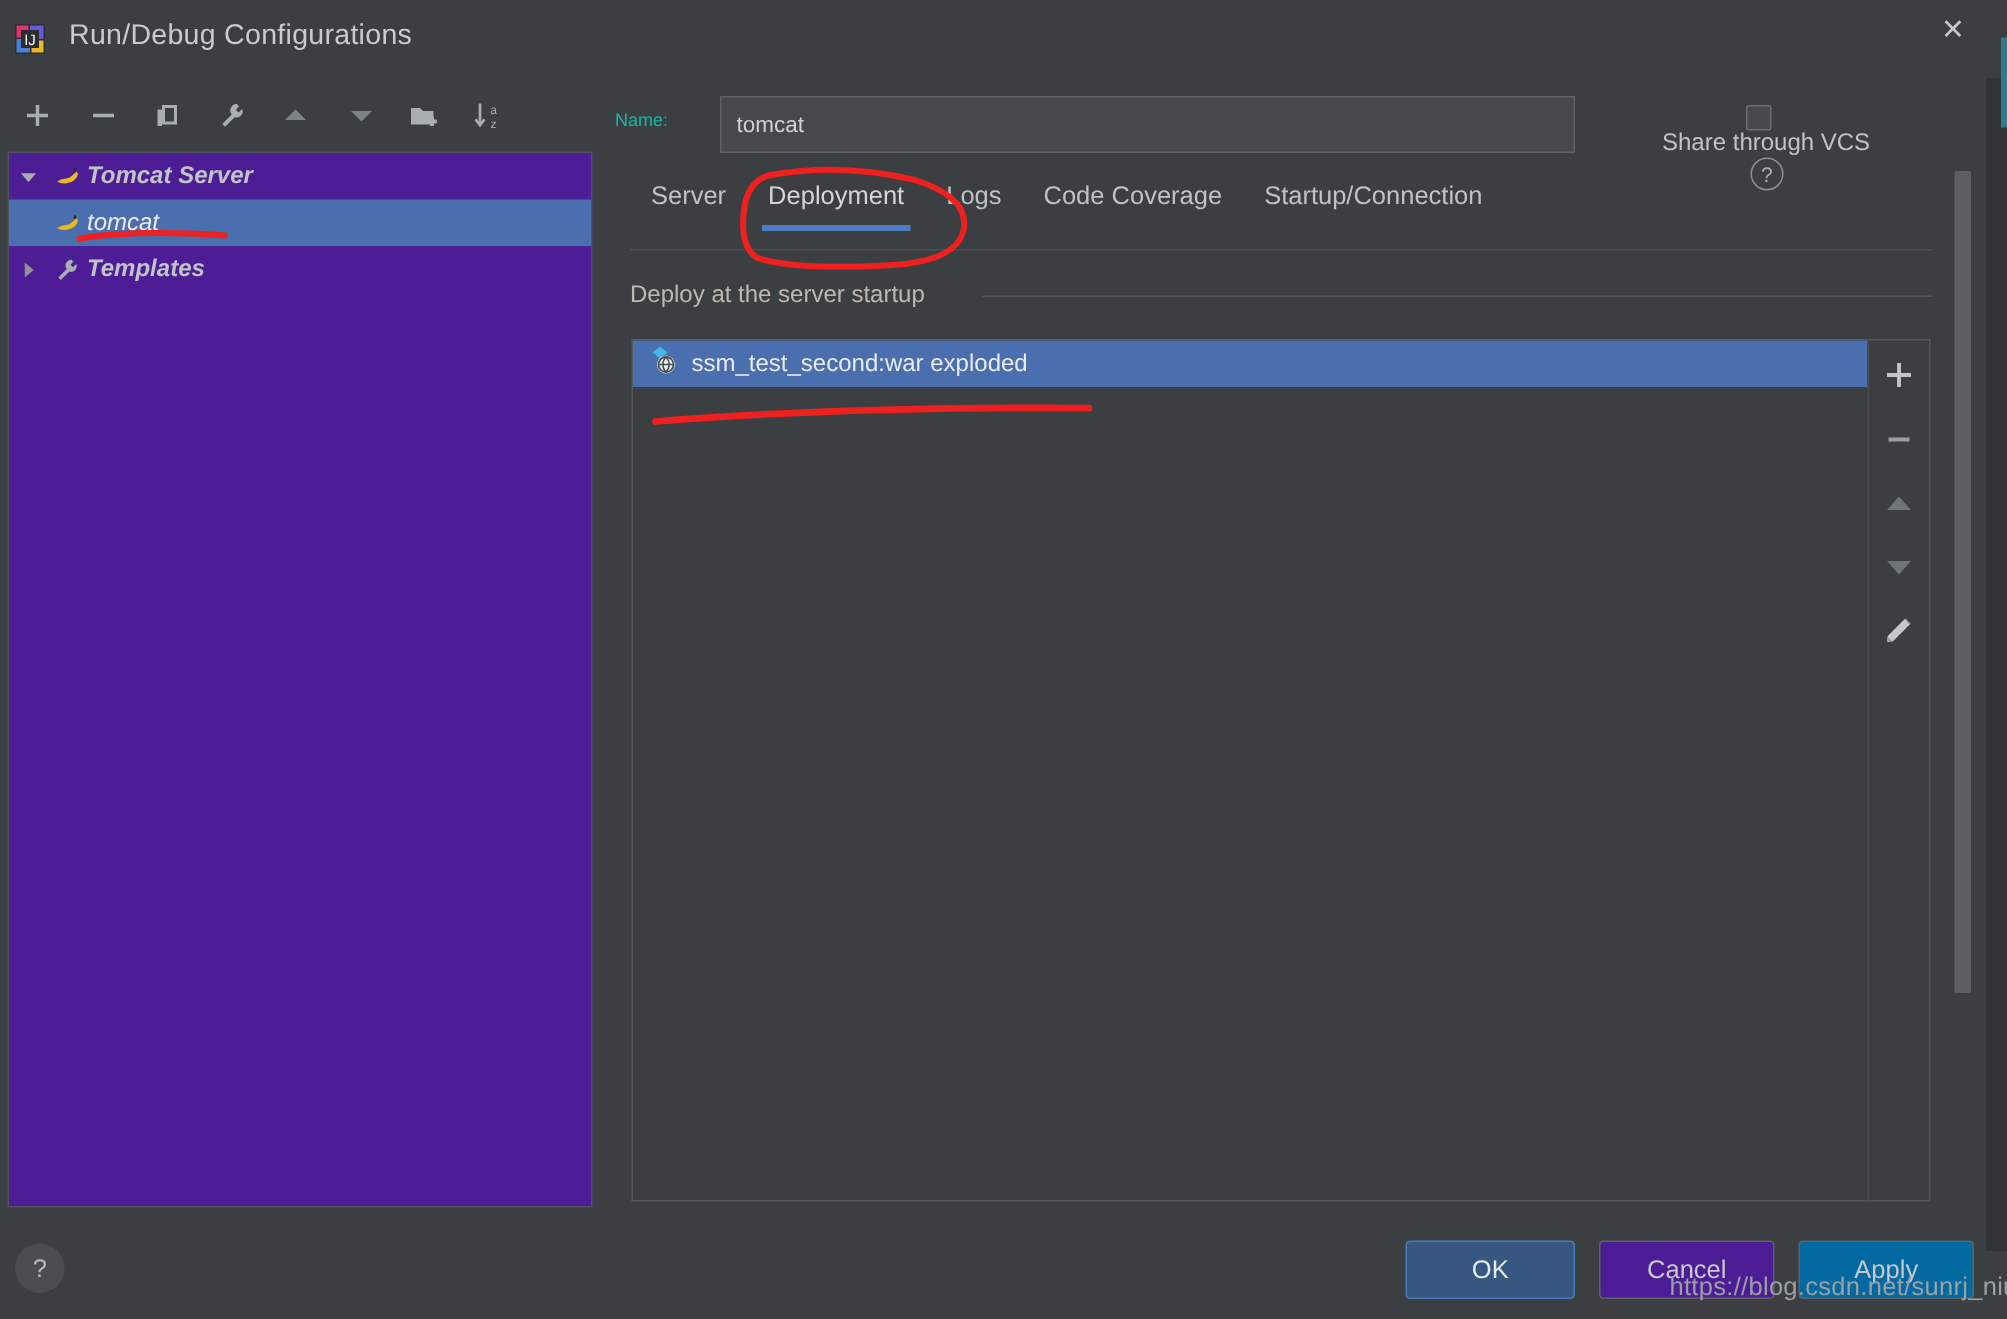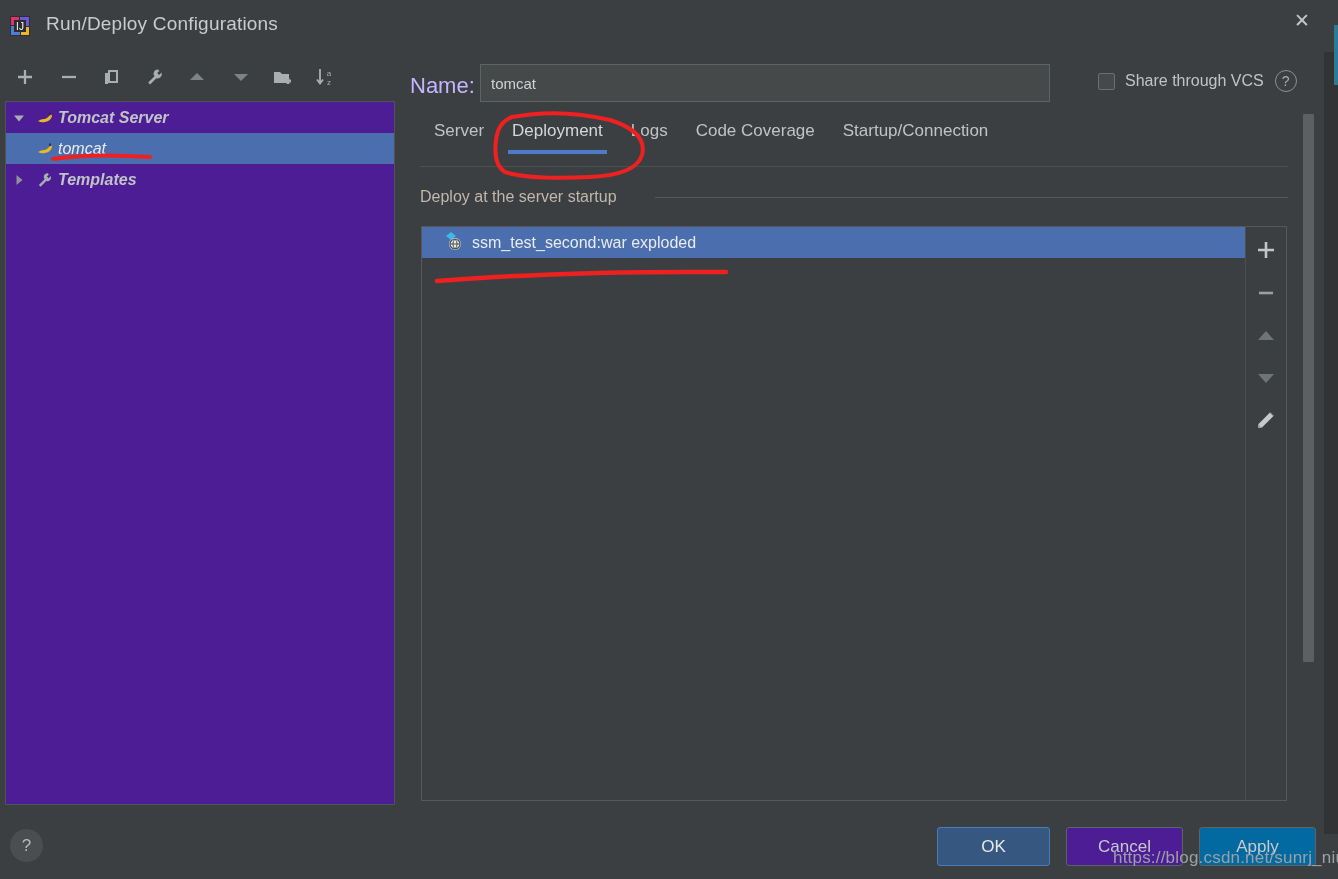--- a/index.html
+++ b/index.html
@@ -44,27 +44,27 @@
   }
   .tree-row.selected { background: #4b6eaf; color: #e9ecee; }
   .twisty { width: 26px; display: flex; align-items: center; justify-content: center; }
   .twisty svg { display: block; }
   .node-icon { width: 26px; display: flex; align-items: center; justify-content: center; }
   .node-label { white-space: nowrap; }
   .tree-row.child { padding-left: 26px; }
 
   
   .name-row { position: absolute; left: 410px; top: 64px; width: 900px; height: 38px; }
-  .name-label { position: absolute; left: 0; top: 9px; font-size: 22px; color: #c4b5fd; }
+  .name-label { position: absolute; left: 0; top: 9px; font-size: 12px; color: #14b8a6; }
   .name-input {
     position: absolute; left: 70px; top: 0; width: 570px; height: 38px;
     background: #45494a; border: 1px solid #5e6364; color: #cfd2d4;
     font-family: "Liberation Sans", sans-serif; font-size: 15px; padding: 0 10px;
   }
-  .vcs-wrap { position: absolute; left: 688px; top: 6px; display: flex; align-items: center; cursor: pointer; }
+  .vcs-wrap { position: absolute; left: 688px; top: 6px; display: flex; align-items: center; cursor: pointer; flex-direction: column; }
   .vcs-box {
     width: 17px; height: 17px; border: 1px solid #6a6f71; background: #45494a; border-radius: 2px;
   }
   .vcs-label { margin-left: 10px; font-size: 16px; color: #c0c4c6; white-space: nowrap; }
   .help-circle {
     margin-left: 11px; width: 22px; height: 22px; border-radius: 50%;
     border: 1px solid #8b9093; color: #a9aeb0; font-size: 14px;
     display: flex; align-items: center; justify-content: center; cursor: pointer;
   }
 
@@ -86,21 +86,21 @@
   .group-head .ghtext { font-size: 16px; color: #c0b7ad; white-space: nowrap; padding-right: 12px; }
   .group-head .ghline { flex: 1; height: 1px; background: #53585a; }
 
   
   .deploy-box {
     position: absolute; left: 421px; top: 226px; width: 824px; height: 575px;
     background: #3c3f41; border: 1px solid #55595b; border-right: none;
   }
   .deploy-item {
     height: 31px; background: #4b6eaf; display: flex; align-items: center;
-    padding-left: 22px; cursor: pointer;
+    padding-left: 11px; cursor: pointer;
   }
   .deploy-item .di-label { margin-left: 8px; font-size: 16px; color: #e9ecee; white-space: nowrap; }
 
   .side-tools {
     position: absolute; left: 1245px; top: 226px; width: 42px; height: 575px;
     border: 1px solid #55595b; border-left: 1px solid #4a4e50; background: #3c3f41;
   }
   .st-btn {
     position: absolute; left: 0; width: 40px; height: 42px;
     display: flex; align-items: center; justify-content: center; cursor: pointer;
@@ -148,21 +148,21 @@
       <svg width="20" height="20" viewBox="0 0 20 20">
         <rect x="0" y="0" width="20" height="20" fill="#2d2f31"></rect>
         <rect x="1" y="1" width="8" height="8" fill="#e1336b"></rect>
         <rect x="10" y="1" width="9" height="9" fill="#6b57d8"></rect>
         <rect x="1" y="10" width="9" height="9" fill="#4b7fd6"></rect>
         <rect x="11" y="11" width="8" height="8" fill="#f0b52c"></rect>
         <rect x="4" y="4" width="12" height="12" fill="#2b2d2f"></rect>
         <text x="10" y="14" font-size="10" fill="#ffffff" text-anchor="middle" font-family="Liberation Sans, sans-serif">IJ</text>
       </svg>
     </span>
-    <span class="title-text">Run/Deploy Configurations</span>
+    <span class="title-text">Run/Debug Configurations</span>
     <span class="close-btn">✕</span>
   </div>
 
   <div class="ltoolbar">
     <span class="tb-btn" style="left:8px;">
       <svg width="20" height="20" viewBox="0 0 20 20">
           <path d="M10 3 L10 17 M3 10 L17 10" stroke="#a9aeb0" stroke-width="2.3" fill="none"></path>
         </svg>
     </span>
     <span class="tb-btn" style="left:52px;">

